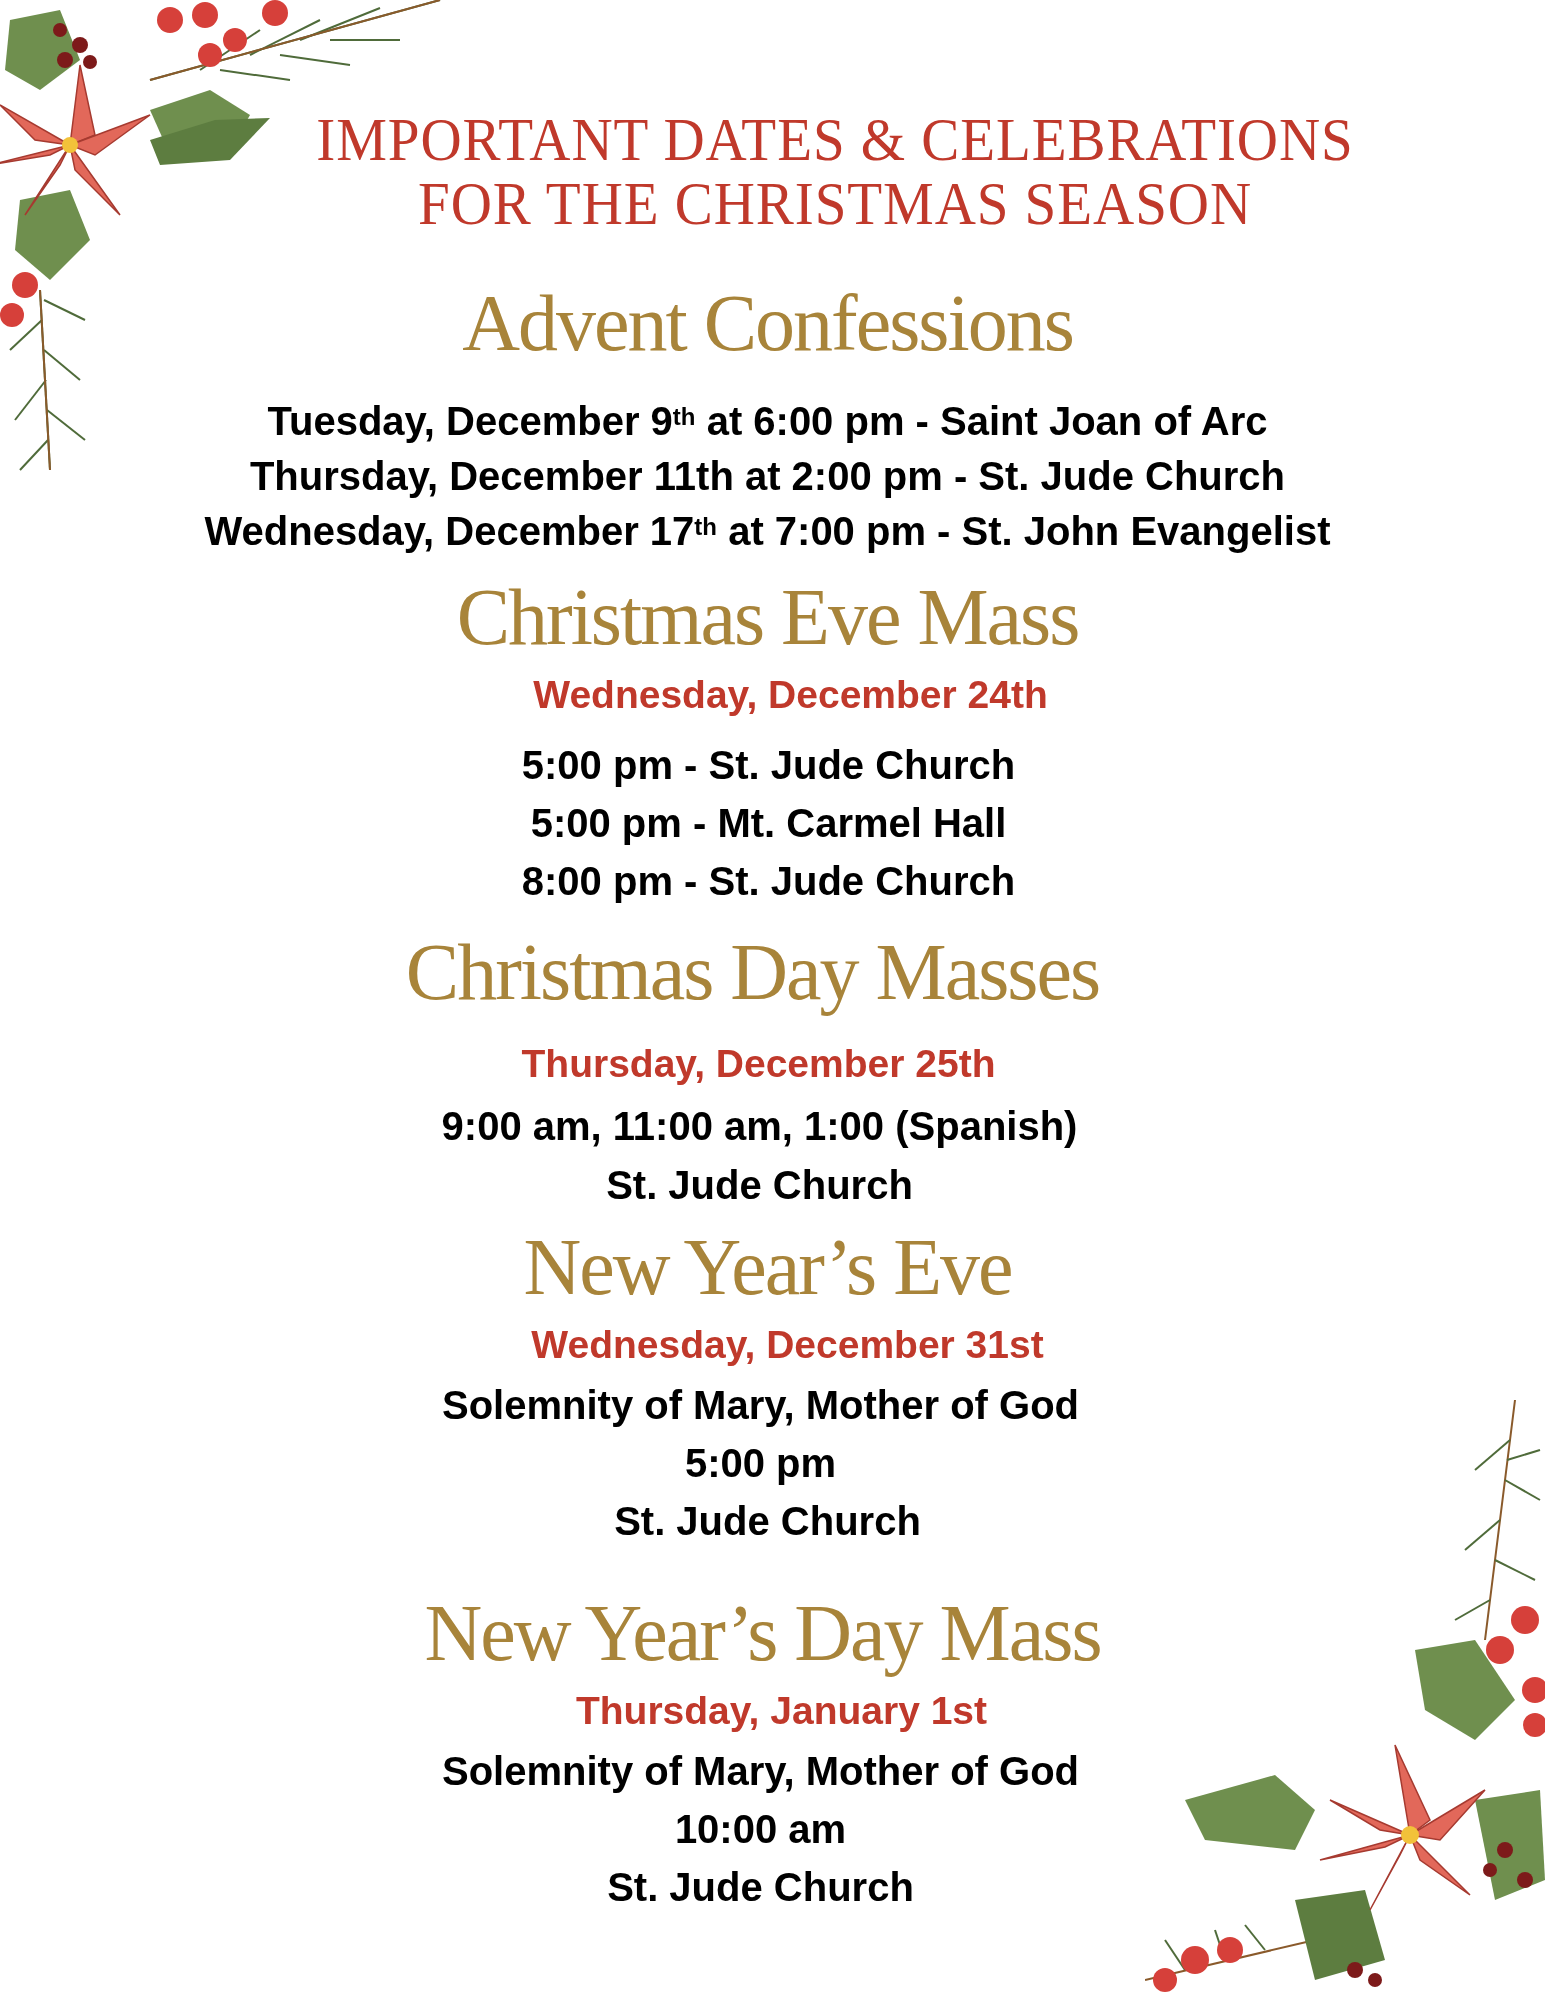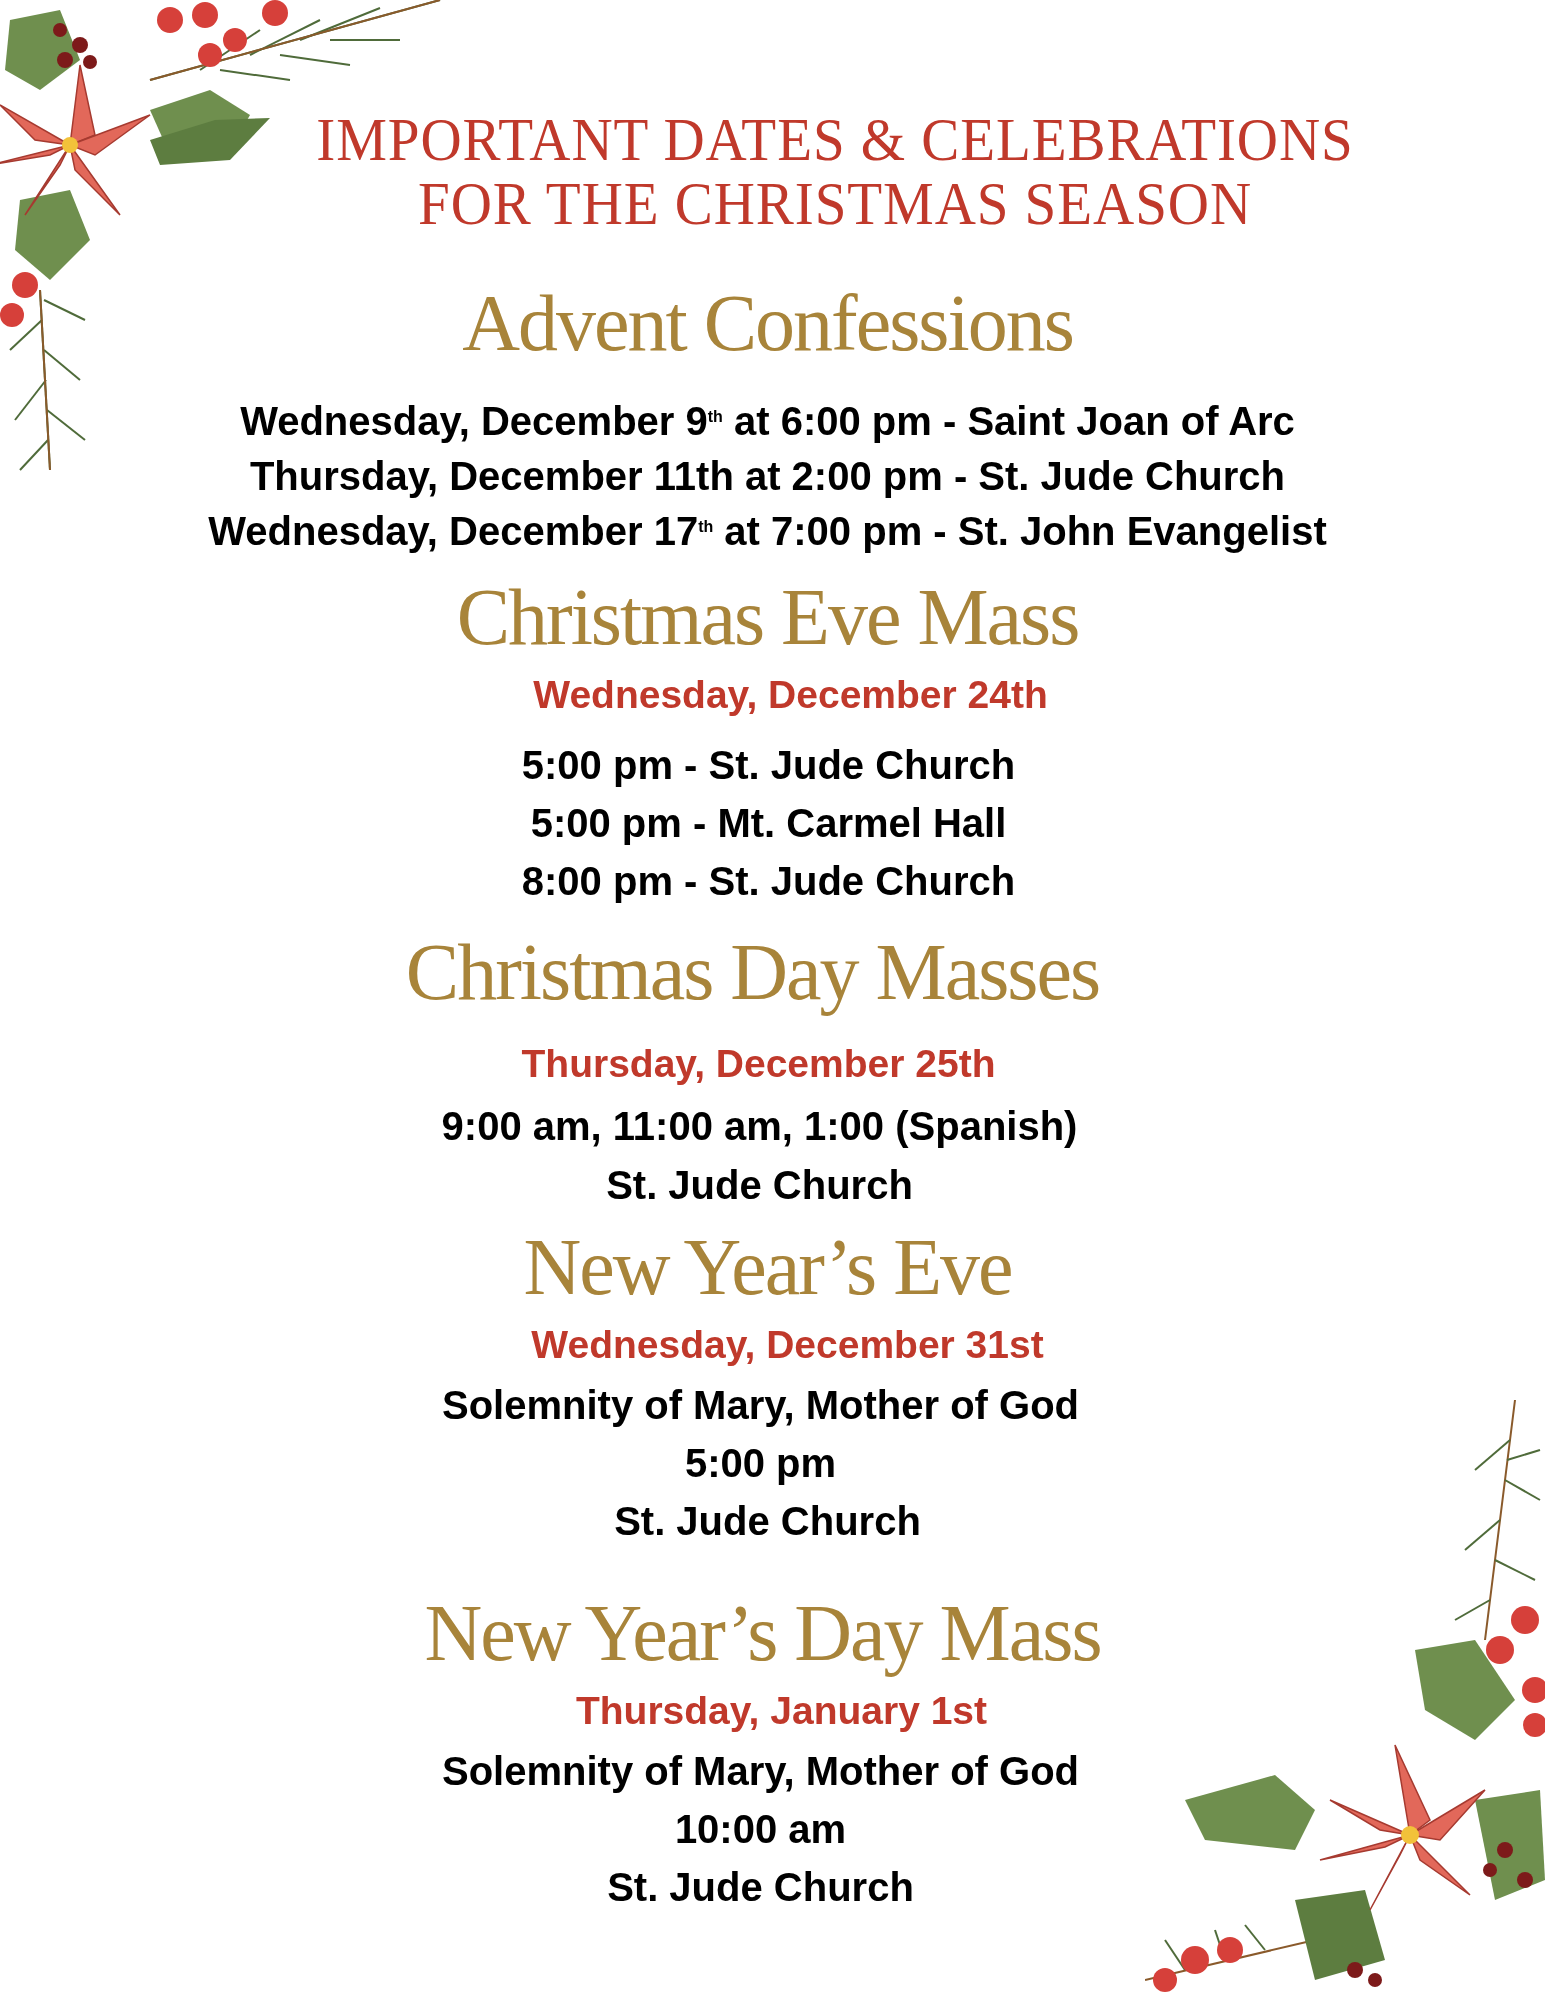--- a/index.html
+++ b/index.html
@@ -7,21 +7,21 @@
     .page { position:absolute; inset:0;padding-left:25px; }
     .deco { position:absolute; }
     .deco-tl { left:0; top:0; width:450px; height:620px; }
     .deco-br { right:0; bottom:0; width:400px; height:620px; }
     .title { position:absolute; left:0; right:0; text-align:center; color:#c0392b; font-family:"Liberation Serif", serif; letter-spacing:1px; }
     .title .l1 { position:absolute; left:270px; width:1130px; top:104px; font-size:62px; line-height:70px; transform:scaleX(0.92); transform-origin:center; }
     .title .l2 { position:absolute; left:270px; width:1130px; top:168px; font-size:62px; line-height:70px; transform:scaleX(0.92); transform-origin:center; }
     .heading { position:absolute; text-align:center; color:#a8843a; font-family:"Liberation Serif", serif; font-size:80px; line-height:90px; letter-spacing:-2px; }
     .date { position:absolute; text-align:center; color:#c0392b; font-family:"Liberation Sans", sans-serif; font-weight:bold; font-size:39px; line-height:46px;margin-left:38px; }
     .line { position:absolute; text-align:center; color:#000000; font-family:"Liberation Sans", sans-serif; font-weight:bold; font-size:40px; line-height:50px; }
-    .line sup { font-size:16px; vertical-align:top; position:relative; top:-4px;margin-top:40px; }
+    .line sup { font-size:24px; vertical-align:top; position:relative; top:-4px;margin-top:40px; }
   </style>
 </head>
 <body>
 
 <div class="page">
 
   <svg class="deco deco-tl" viewBox="0 0 450 620">
     <g stroke="#4f6b3a" stroke-width="2" fill="none">
       <path d="M150 80 L440 0"></path>
         <path d="M200 70 L260 30"></path>
@@ -122,21 +122,21 @@
       <circle cx="0" cy="0" r="9" fill="#f2c23a"></circle>
     </g>
   </svg>
 
   <div class="title">
     <div class="l1">IMPORTANT DATES &amp; CELEBRATIONS</div>
     <div class="l2">FOR THE CHRISTMAS SEASON</div>
   </div>
 
   <div class="heading" style="left:0;right:0;top:278px;transform:translateX(-5px);">Advent Confessions</div>
-  <div class="line" style="left:0;right:0;top:396px;transform:translateX(-5px);"><span>Wednesday, December 9</span><sup>th</sup><span> at 6:00 pm - Saint Joan of Arc</span></div>
+  <div class="line" style="left:0;right:0;top:396px;transform:translateX(-5px);"><span>Tuesday, December 9</span><sup>th</sup><span> at 6:00 pm - Saint Joan of Arc</span></div>
   <div class="line" style="left:0;right:0;top:451px;transform:translateX(-5px);"><span>Thursday, December 11th</span><span> at 2:00 pm - St. Jude Church</span></div>
   <div class="line" style="left:0;right:0;top:506px;transform:translateX(-5px);"><span>Wednesday, December 17</span><sup>th</sup><span> at 7:00 pm - St. John Evangelist</span></div>
 
   <div class="heading" style="left:0;right:0;top:572px;transform:translateX(-5px);">Christmas Eve Mass</div>
   <div class="date" style="left:0;right:0;top:672px;transform:translateX(-1px);">Wednesday, December 24th</div>
   <div class="line" style="left:0;right:0;top:740px;transform:translateX(-4px);">5:00 pm - St. Jude Church</div>
   <div class="line" style="left:0;right:0;top:798px;transform:translateX(-4px);">5:00 pm - Mt. Carmel Hall</div>
   <div class="line" style="left:0;right:0;top:856px;transform:translateX(-4px);">8:00 pm - St. Jude Church</div>
 
   <div class="heading" style="left:0;right:0;top:927px;transform:translateX(-20px);">Christmas Day Masses</div>

